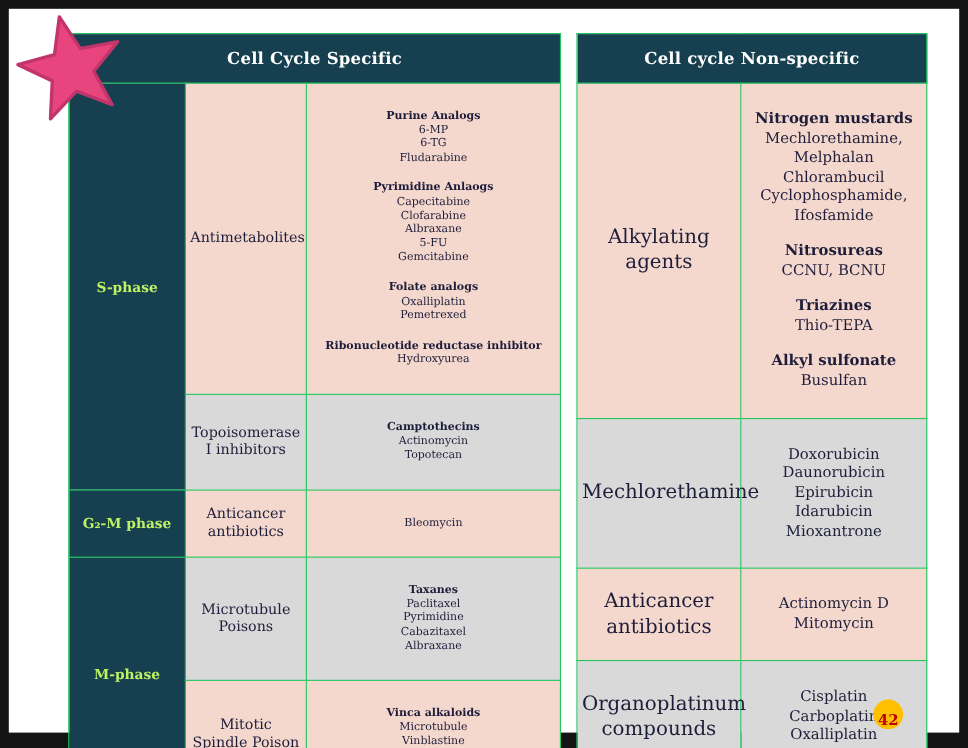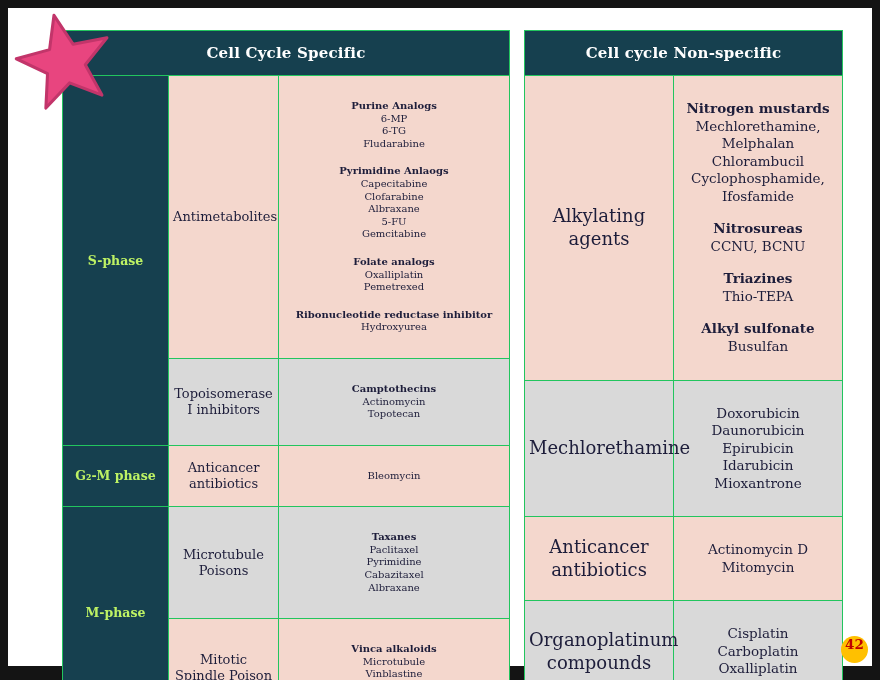--- a/index.html
+++ b/index.html
@@ -41,23 +41,23 @@
   .group:last-child { margin-bottom: 0; }
   .group-head { font-weight: bold; }
 
   .star { position: absolute; left: 6px; top: 2px; width: 102px; height: 106px; z-index: 5; }
   .star polygon {
     fill: var(--star, #e8457f); stroke: var(--star_edge, #c2356a);
     stroke-width: 3; stroke-linejoin: round;
   }
 
   .page-badge {
-    position: absolute; left: 833px; top: 628px; width: 27px; height: 27px;
+    position: absolute; left: 786px; top: 628px; width: 27px; height: 27px;
     border-radius: 50%; background: var(--badge_bg, #ffc000);
-    display: flex; align-items: flex-start; justify-content: center;
+    display: flex; align-items: flex-end; justify-content: center;
   }
   .page-badge span { color: var(--badge_text, #c00000); font-weight: bold; font-size: 13.5px; }
 </style>
 </head>
 <body>
 
 <div class="frame">
   <div class="slide">
 
     <svg class="star" viewBox="0 0 100 100" aria-hidden="true">

